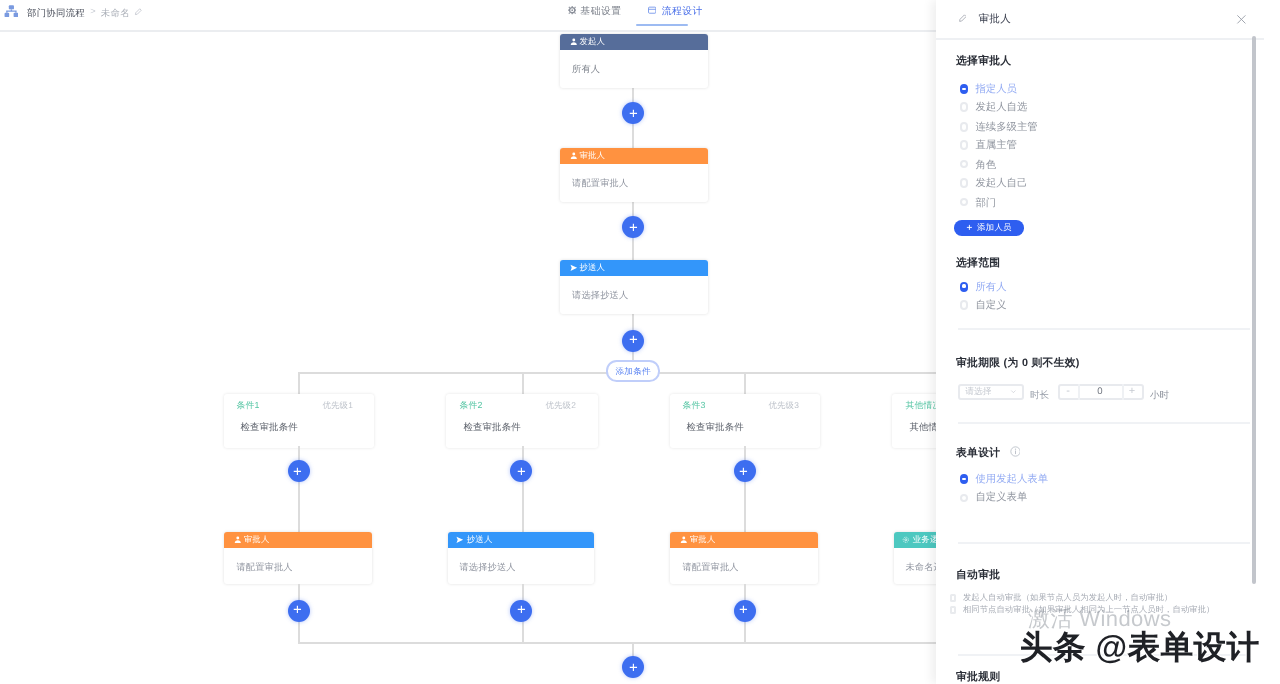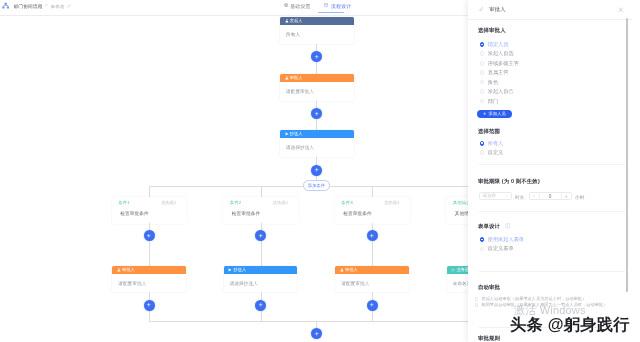--- a/index.html
+++ b/index.html
@@ -478,14 +478,14 @@
       <div class="hr" style="top:307.5px;"></div>
 
       <div class="sec" style="top:315.1px;">
         <div class="sec-label">审批规则</div>
       </div>
     </div>
     <div class="scrollbar"></div>
   </div>
 
   <div class="wm-win">激活 Windows</div>
-  <div class="wm-brand">头条 @躬身践行</div>
+  <div class="wm-brand">头条 @表单设计</div>
 </div>
 
 </body></html>

